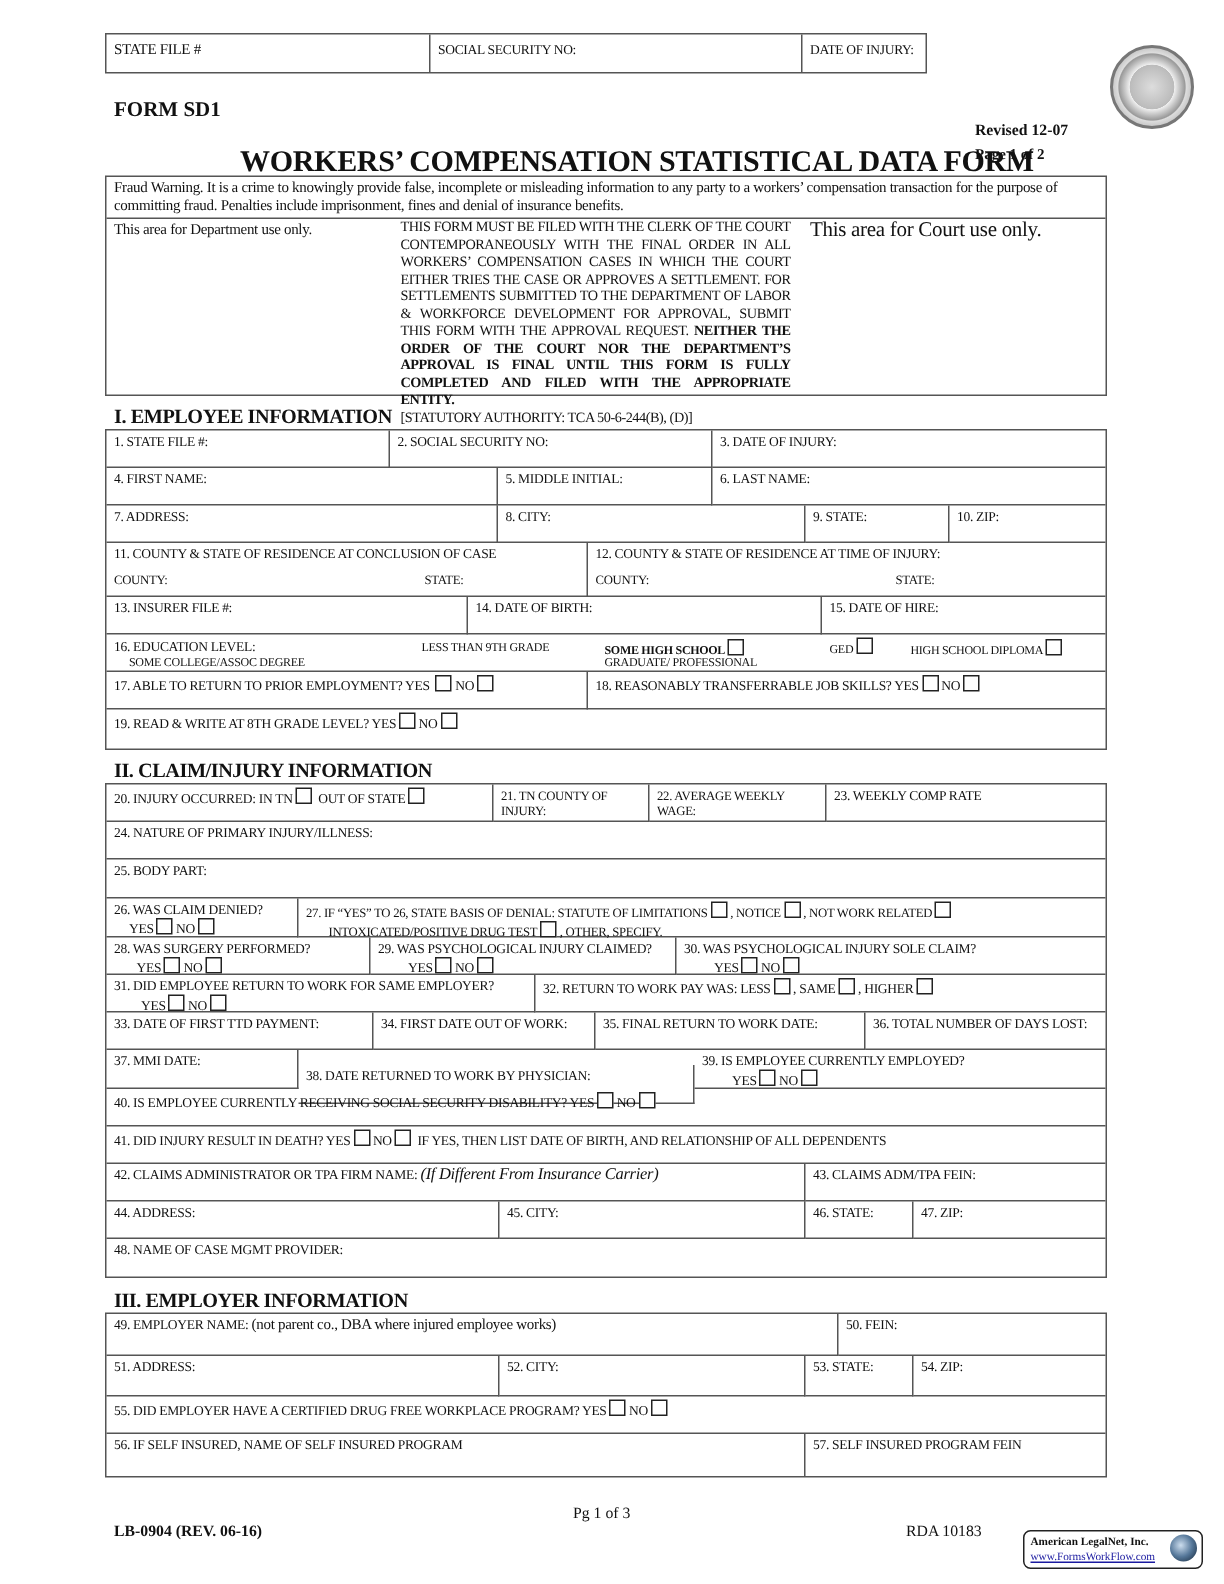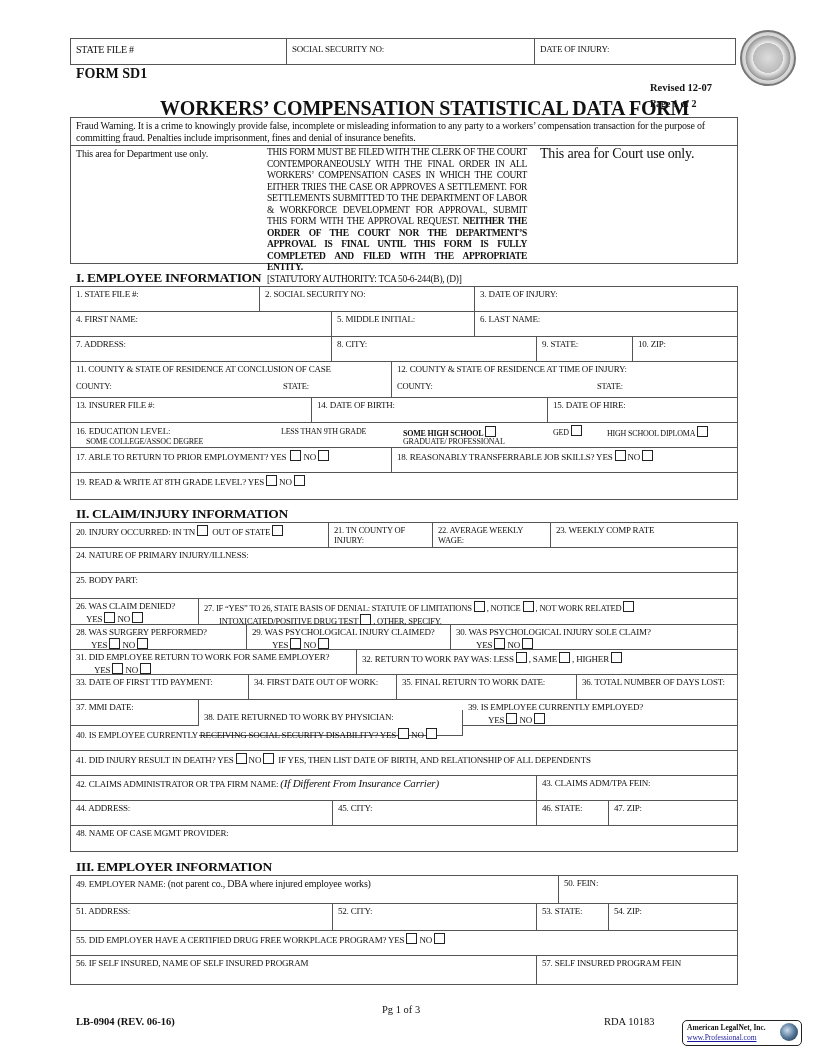--- a/index.html
+++ b/index.html
@@ -15,21 +15,21 @@
   .lower { text-transform:none; }
   .ital { font-style:italic; text-transform:none; font-size:11px; }
   .sm2 { font-size:8px; }
   .notice { font-size:9.5px; line-height:11.5px; text-align:justify; text-transform:uppercase; letter-spacing:-0.3px; }
   .notice b { font-weight:bold; }
   .seal { border-radius:50%; border:2px solid #777; }
 </style>
 </head>
 <body>
 
-<div class="tbl" style="left:70px;top:38px;width:666px;height:27px;">
+<div class="tbl" style="left:70px;top:22px;width:548px;height:27px;">
   <div class="cell noB" style="left:0;top:0;width:216px;height:25px;padding-top:5px;font-size:10px;">State File #</div>
   <div class="cell noB" style="left:216px;top:0;width:248px;height:25px;padding-top:5px;">SOCIAL SECURITY NO:</div>
   <div class="cell noB noR" style="left:464px;top:0;width:200px;height:25px;padding-top:5px;">DATE OF INJURY:</div>
 </div>
 
 <div class="abs seal" style="left:740px;top:30px;width:52px;height:52px;background:radial-gradient(circle,#ddd 0,#bbb 40%,#eee 41%,#999 60%,#ddd 62%,#888 100%);"></div>
 
 <div class="abs" style="left:76px;top:66px;font-weight:bold;font-size:14px;">FORM SD1</div>
 <div class="abs" style="left:650px;top:82px;font-weight:bold;font-size:10.5px;">Revised 12-07</div>
 <div class="abs" style="left:650px;top:98px;font-weight:bold;font-size:10px;">Page 1 of 2</div>
@@ -168,15 +168,15 @@
   <div class="cell noR" style="left:0;top:55px;width:666px;height:25px;"><span>55. Did employer have a certified drug free workplace program?  Yes</span><span class="cb"></span><span>No</span><span class="cb"></span></div>
   <div class="cell noB" style="left:0;top:80px;width:466px;height:28px;">56. If  self insured, name of self insured program</div>
   <div class="cell noR noB" style="left:466px;top:80px;width:200px;height:28px;">57. Self insured program FEIN</div>
 </div>
 
 <div class="abs" style="left:382px;top:1004px;font-size:10.5px;">Pg 1 of 3</div>
 <div class="abs" style="left:76px;top:1016px;font-size:10.5px;font-weight:bold;">LB-0904 (REV. 06-16)</div>
 <div class="abs" style="left:604px;top:1016px;font-size:10.5px;">RDA 10183</div>
 <div class="abs" style="left:682px;top:1020px;width:120px;height:26px;border:1.5px solid #222;border-radius:5px;box-sizing:border-box;padding:2px 4px;font-size:7.5px;line-height:10px;">
   <div style="font-weight:bold;">American LegalNet, Inc.</div>
-  <div style="color:#1a1aa0;text-decoration:underline;">www.Professional.com</div>
+  <div style="color:#1a1aa0;text-decoration:underline;">www.FormsWorkFlow.com</div>
   <div class="abs" style="right:3px;top:2px;width:18px;height:18px;border-radius:50%;background:radial-gradient(circle at 40% 40%,#cde 0,#579 50%,#123 100%);"></div>
 </div>
 
 </body></html>

